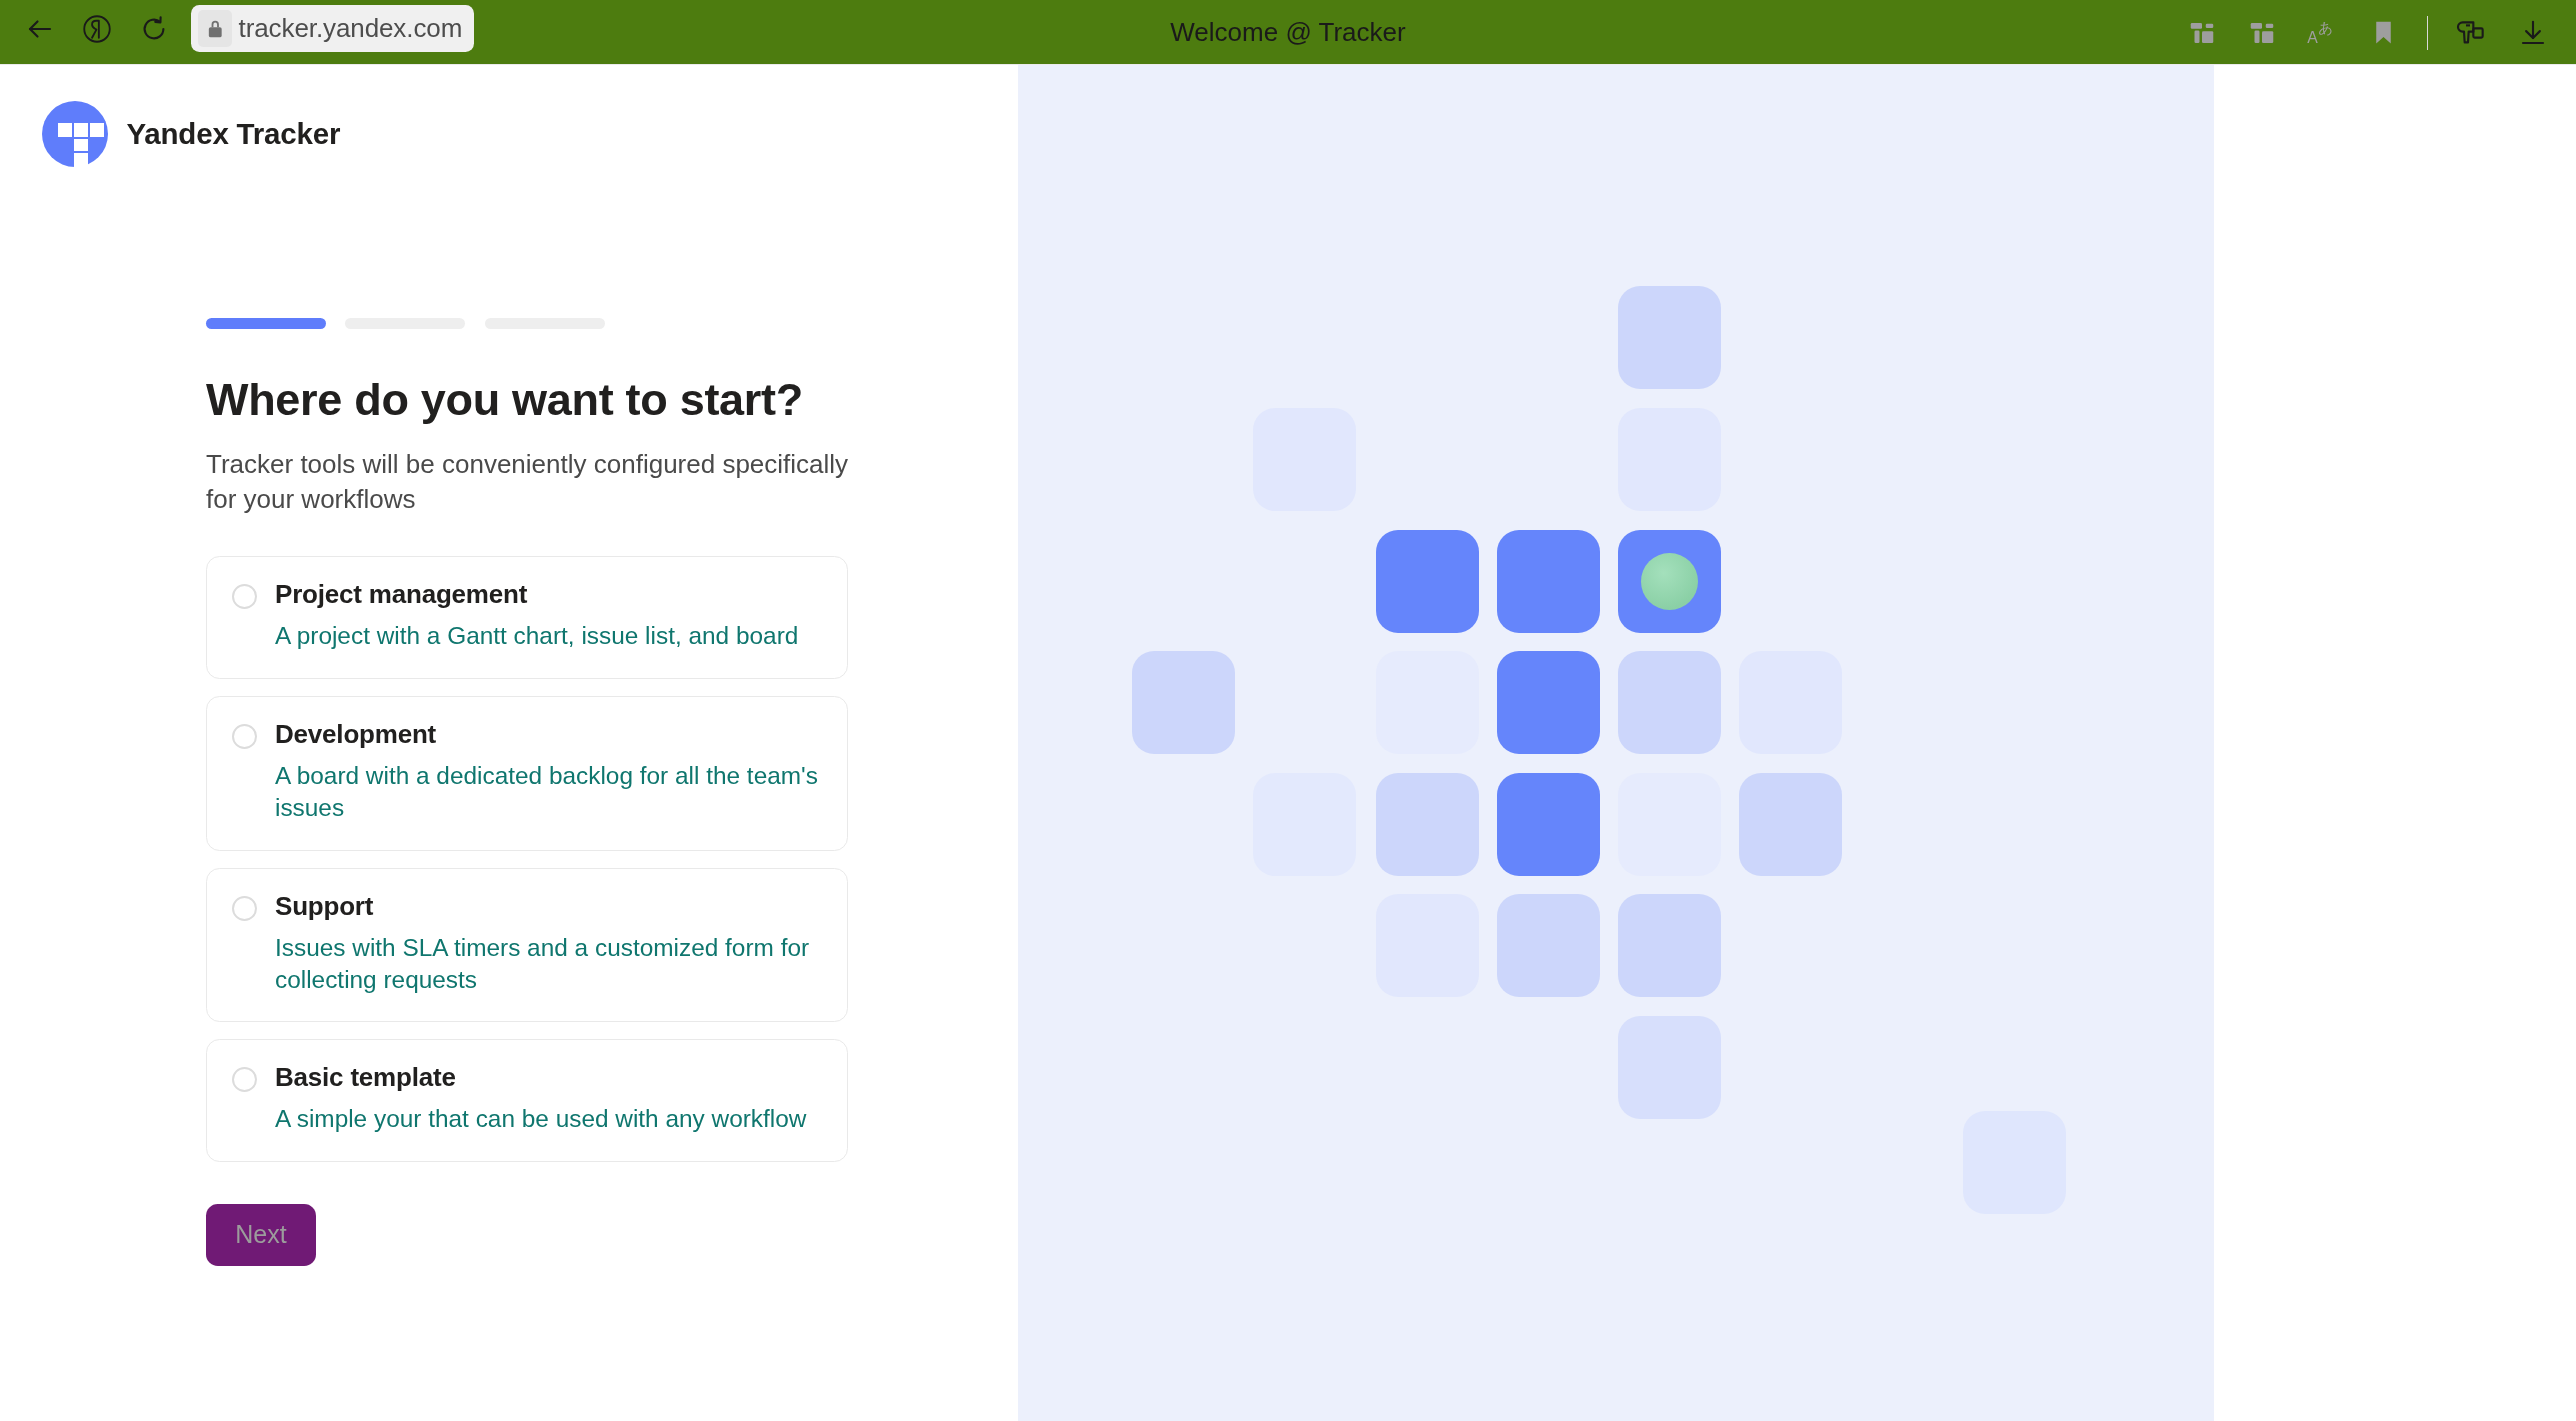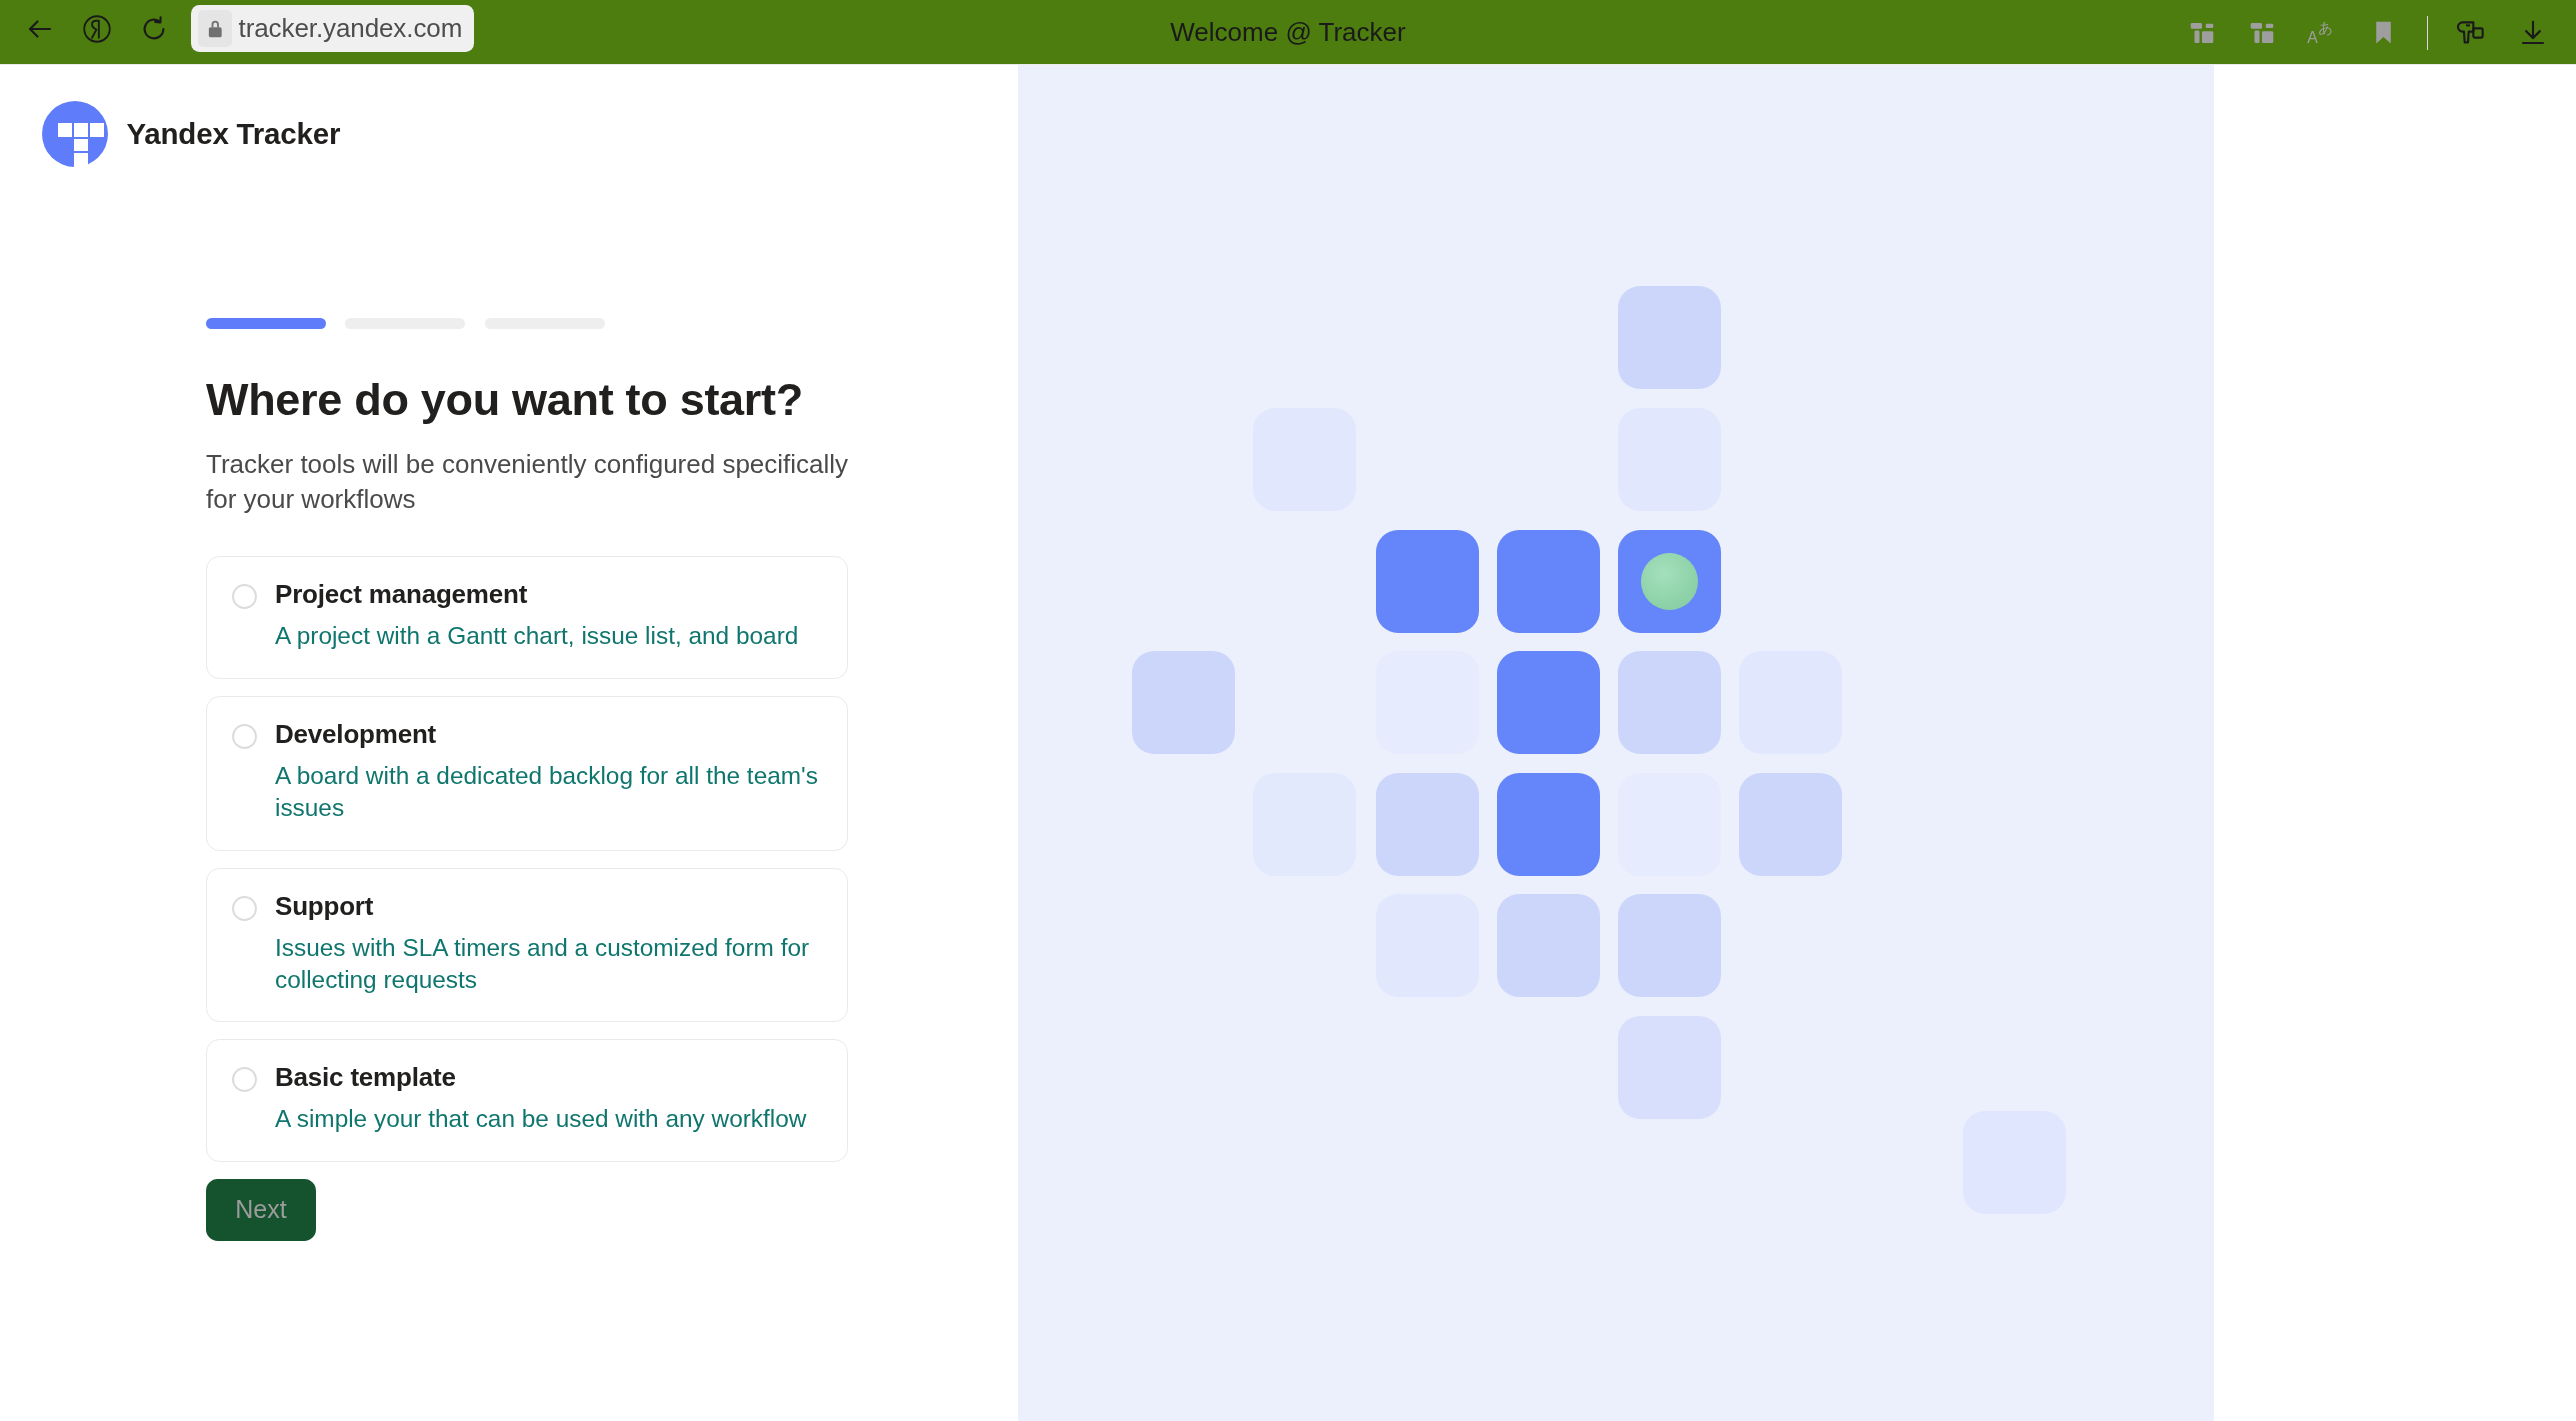--- a/index.html
+++ b/index.html
@@ -197,25 +197,26 @@
     letter-spacing: -0.2px;
     margin-bottom: 10px;
   }
   .opt-desc {
     font-size: 24.4px;
     color: #0f766e;
     line-height: 1.33;
   }
 
   .next-btn {
+    margin-top: 25px;
     width: 110px;
     height: 62px;
     border: none;
     border-radius: 11.8px;
-    background: #14532d;
+    background: #701a75;
     color: #9c9c9c;
     font-size: 25px;
     font-family: "Liberation Sans", sans-serif;
     cursor: default;
   }
 
   
   .tile-grid {
     position: absolute;
     left: 0; top: 0;

